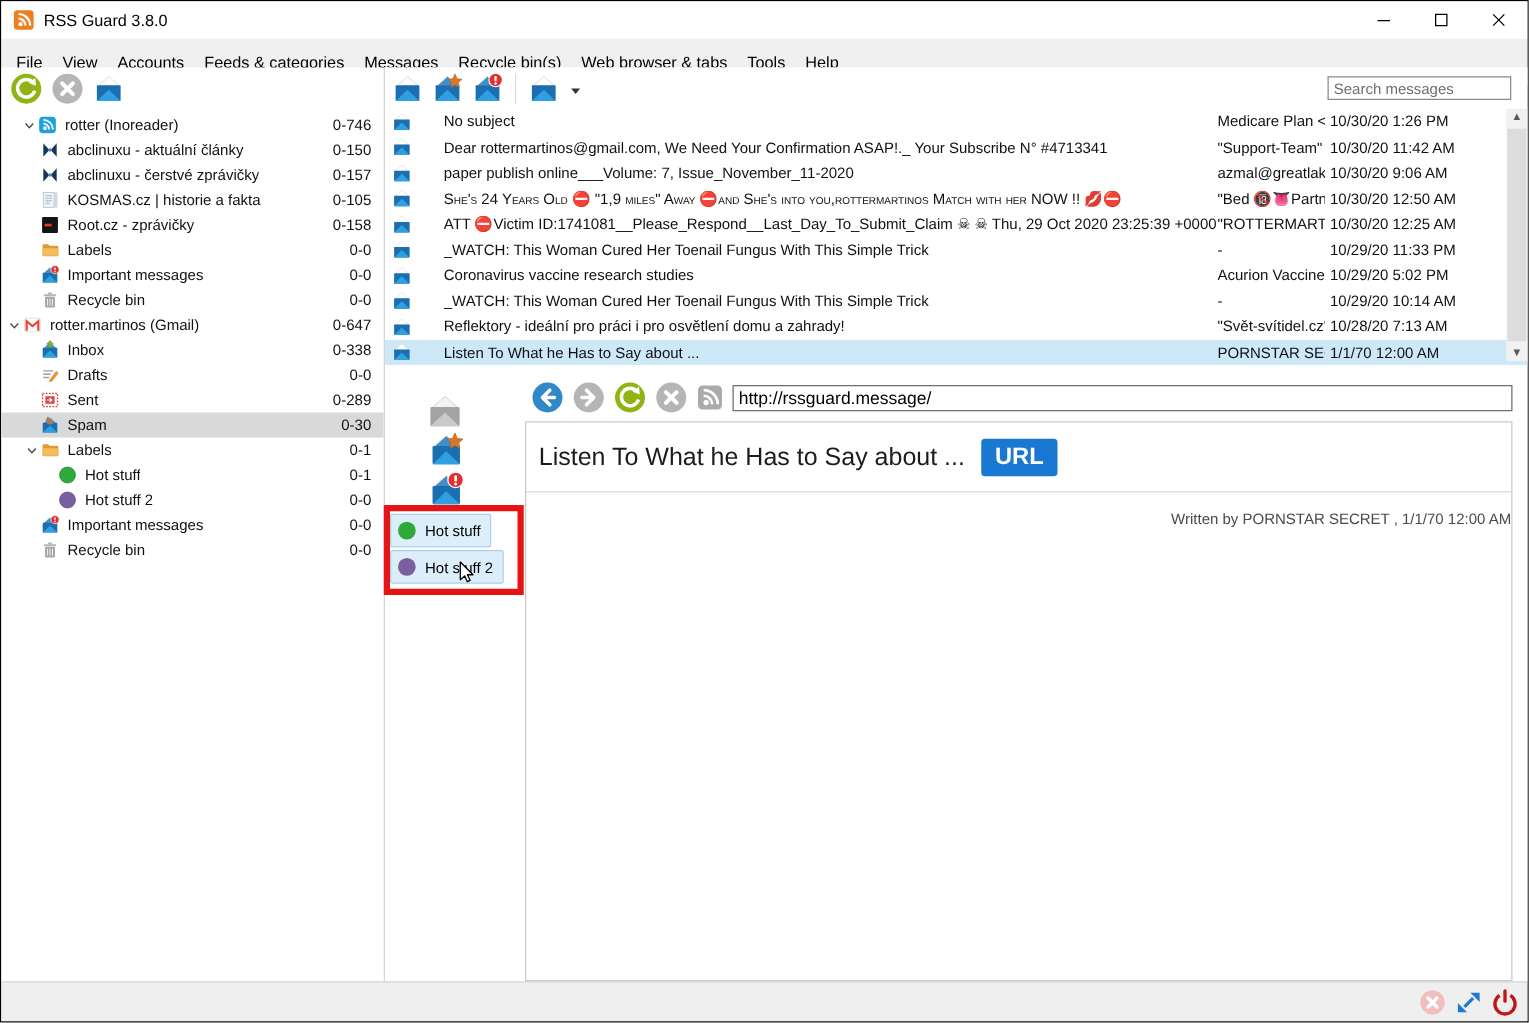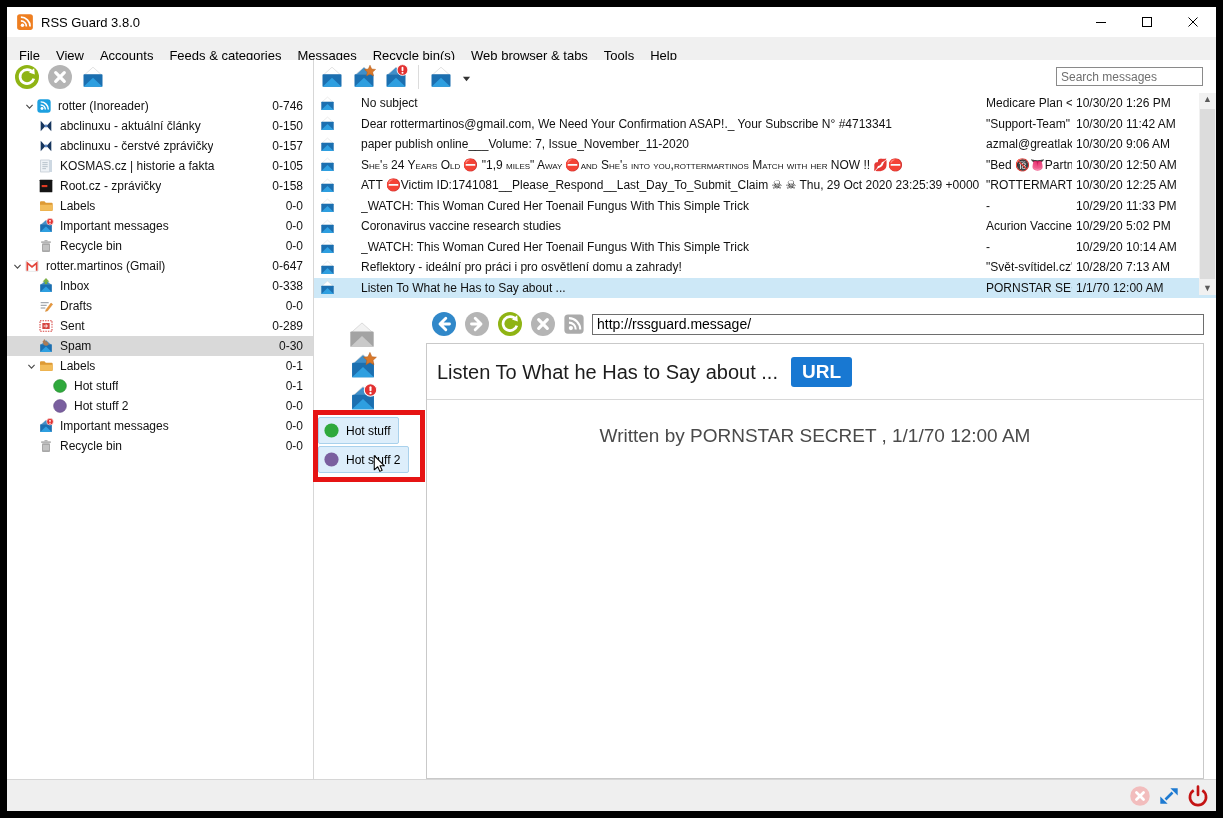--- a/index.html
+++ b/index.html
@@ -1,19 +1,19 @@
 <!DOCTYPE html>
 <html><head>
 <meta charset="utf-8">
 <style>
   * { margin:0; padding:0; box-sizing:border-box; }
   html,body { background:#888; }
   .window{
     position:relative; width:1223px; height:818px; background:#ffffff;
-    border:7px solid #000000; overflow:hidden;
+    border:1px solid #000000; overflow:hidden;
     font-family:"Liberation Sans", sans-serif; font-size:12px; color:#111;
   }
   
   .titlebar{ height:30px; display:flex; align-items:center; background:#fff; padding-left:9px; }
   .app-icon{ width:18px; height:18px; display:inline-block; }
   .app-title{ margin-left:7px; font-size:13px; color:#000; }
   .win-controls{ margin-left:auto; display:flex; height:100%; }
   .wc{ width:46px; height:100%; display:flex; align-items:center; justify-content:center; }
   
   .menubar{ height:37px; background:#f0f0f0; display:flex; align-items:center; padding-left:4px; border-bottom:1px solid #f0f0f0; }
@@ -33,21 +33,21 @@
   .tlabel{ white-space:nowrap; overflow:hidden; }
   .count{ margin-left:auto; padding-right:10px; }
   
   .main{ flex:1; display:flex; flex-direction:column; position:relative; background:#fff; }
   .msg-toolbar{ height:33px; display:flex; align-items:center; padding-left:5px; gap:6px; position:relative; }
   .tsep{ width:1px; height:24px; background:#dcdcdc; margin:0 3px; }
   .dd-arrow{ width:9px; height:9px; display:inline-block; margin-left:2px; }
   .search{ position:absolute; right:13px; top:7px; width:147px; height:19px; border:1px solid #8a8a8a; font-family:"Liberation Sans",sans-serif; font-size:12px; padding:0 4px; color:#333; }
   .search::placeholder{ color:#6f6f6f; opacity:1; }
   .msg-list{ height:205px; position:relative; }
-  .msg-row{ height:20.5px; display:flex; align-items:center; padding-left:5px; }
+  .msg-row{ height:20.5px; display:flex; align-items:center; padding-left:5px; padding-right:18px; }
   .msg-row.selected{ background:#cde8f7; }
   .menv{ width:17px; height:17px; flex:none; }
   .msubject{ margin-left:25px; flex:1; white-space:nowrap; overflow:hidden; }
   .msubject.smallcaps{ font-variant:small-caps; }
   .mauthor{ width:86px; flex:none; white-space:nowrap; overflow:hidden; margin-right:4px; }
   .mdate{ width:140px; flex:none; white-space:nowrap; overflow:hidden; }
   .vscroll{ position:absolute; right:0; top:0; bottom:3px; width:17px; background:#f1f1f1; display:flex; flex-direction:column; align-items:center; justify-content:space-between; padding:2px 0; }
   .sarrow{ color:#5a5a5a; font-size:9px; line-height:9px; }
   .vthumb{ position:absolute; top:16px; bottom:16px; left:1px; right:1px; background:#dcdcdc; }
   
@@ -56,21 +56,21 @@
   .stool{ position:absolute; }
   .label-btn{ position:absolute; height:27px; background:#ddeefb; border:1px solid #a9d1ec; border-radius:2px; display:flex; align-items:center; padding:0 8px 0 4px; gap:6px; font-size:12px; color:#000; }
   .label-dot{ width:17px; height:17px; display:inline-block; }
   .preview-main{ flex:1; display:flex; flex-direction:column; padding-right:12px; min-width:0; }
   .browser-bar{ height:38px; display:flex; align-items:center; gap:7px; padding-left:5px; }
   .url-input{ flex:1; height:21px; border:1px solid #6e6e6e; font-family:"Liberation Sans",sans-serif; font-size:14px; padding:0 4px; color:#000; }
   .content-frame{ flex:1; border:1px solid #c9c9c9; background:#fff; overflow:hidden; }
   .msg-head{ display:flex; align-items:center; padding:13px 10px 12px 10px; border-bottom:1px solid #d8d8d8; }
   .msg-title{ font-size:20px; color:#1c1c1c; white-space:nowrap; }
   .url-btn{ margin-left:13px; background:#1878d2; color:#fff; font-weight:bold; font-size:19px; padding:4px 11px; border-radius:3px; }
-  .byline{ text-align:center; color:#4a4a4a; font-size:19px; margin-top:25px; }
+  .byline{ text-align:right; color:#4a4a4a; font-size:12px; margin-top:14px; }
   
   .statusbar{ position:absolute; left:0; right:0; bottom:0; height:32px; background:#efefef; border-top:1px solid #d6d6d6; display:flex; align-items:center; justify-content:flex-end; gap:7px; padding-right:7px; }
   
   .annotation{ position:absolute; left:306px; top:403px; width:112px; height:72px; border:5px solid #e61414; z-index:9; pointer-events:none; }
   .cursor{ position:absolute; left:362px; top:446px; z-index:10; pointer-events:none; }
 </style>
 </head>
 <body>
 
 <div class="window">

